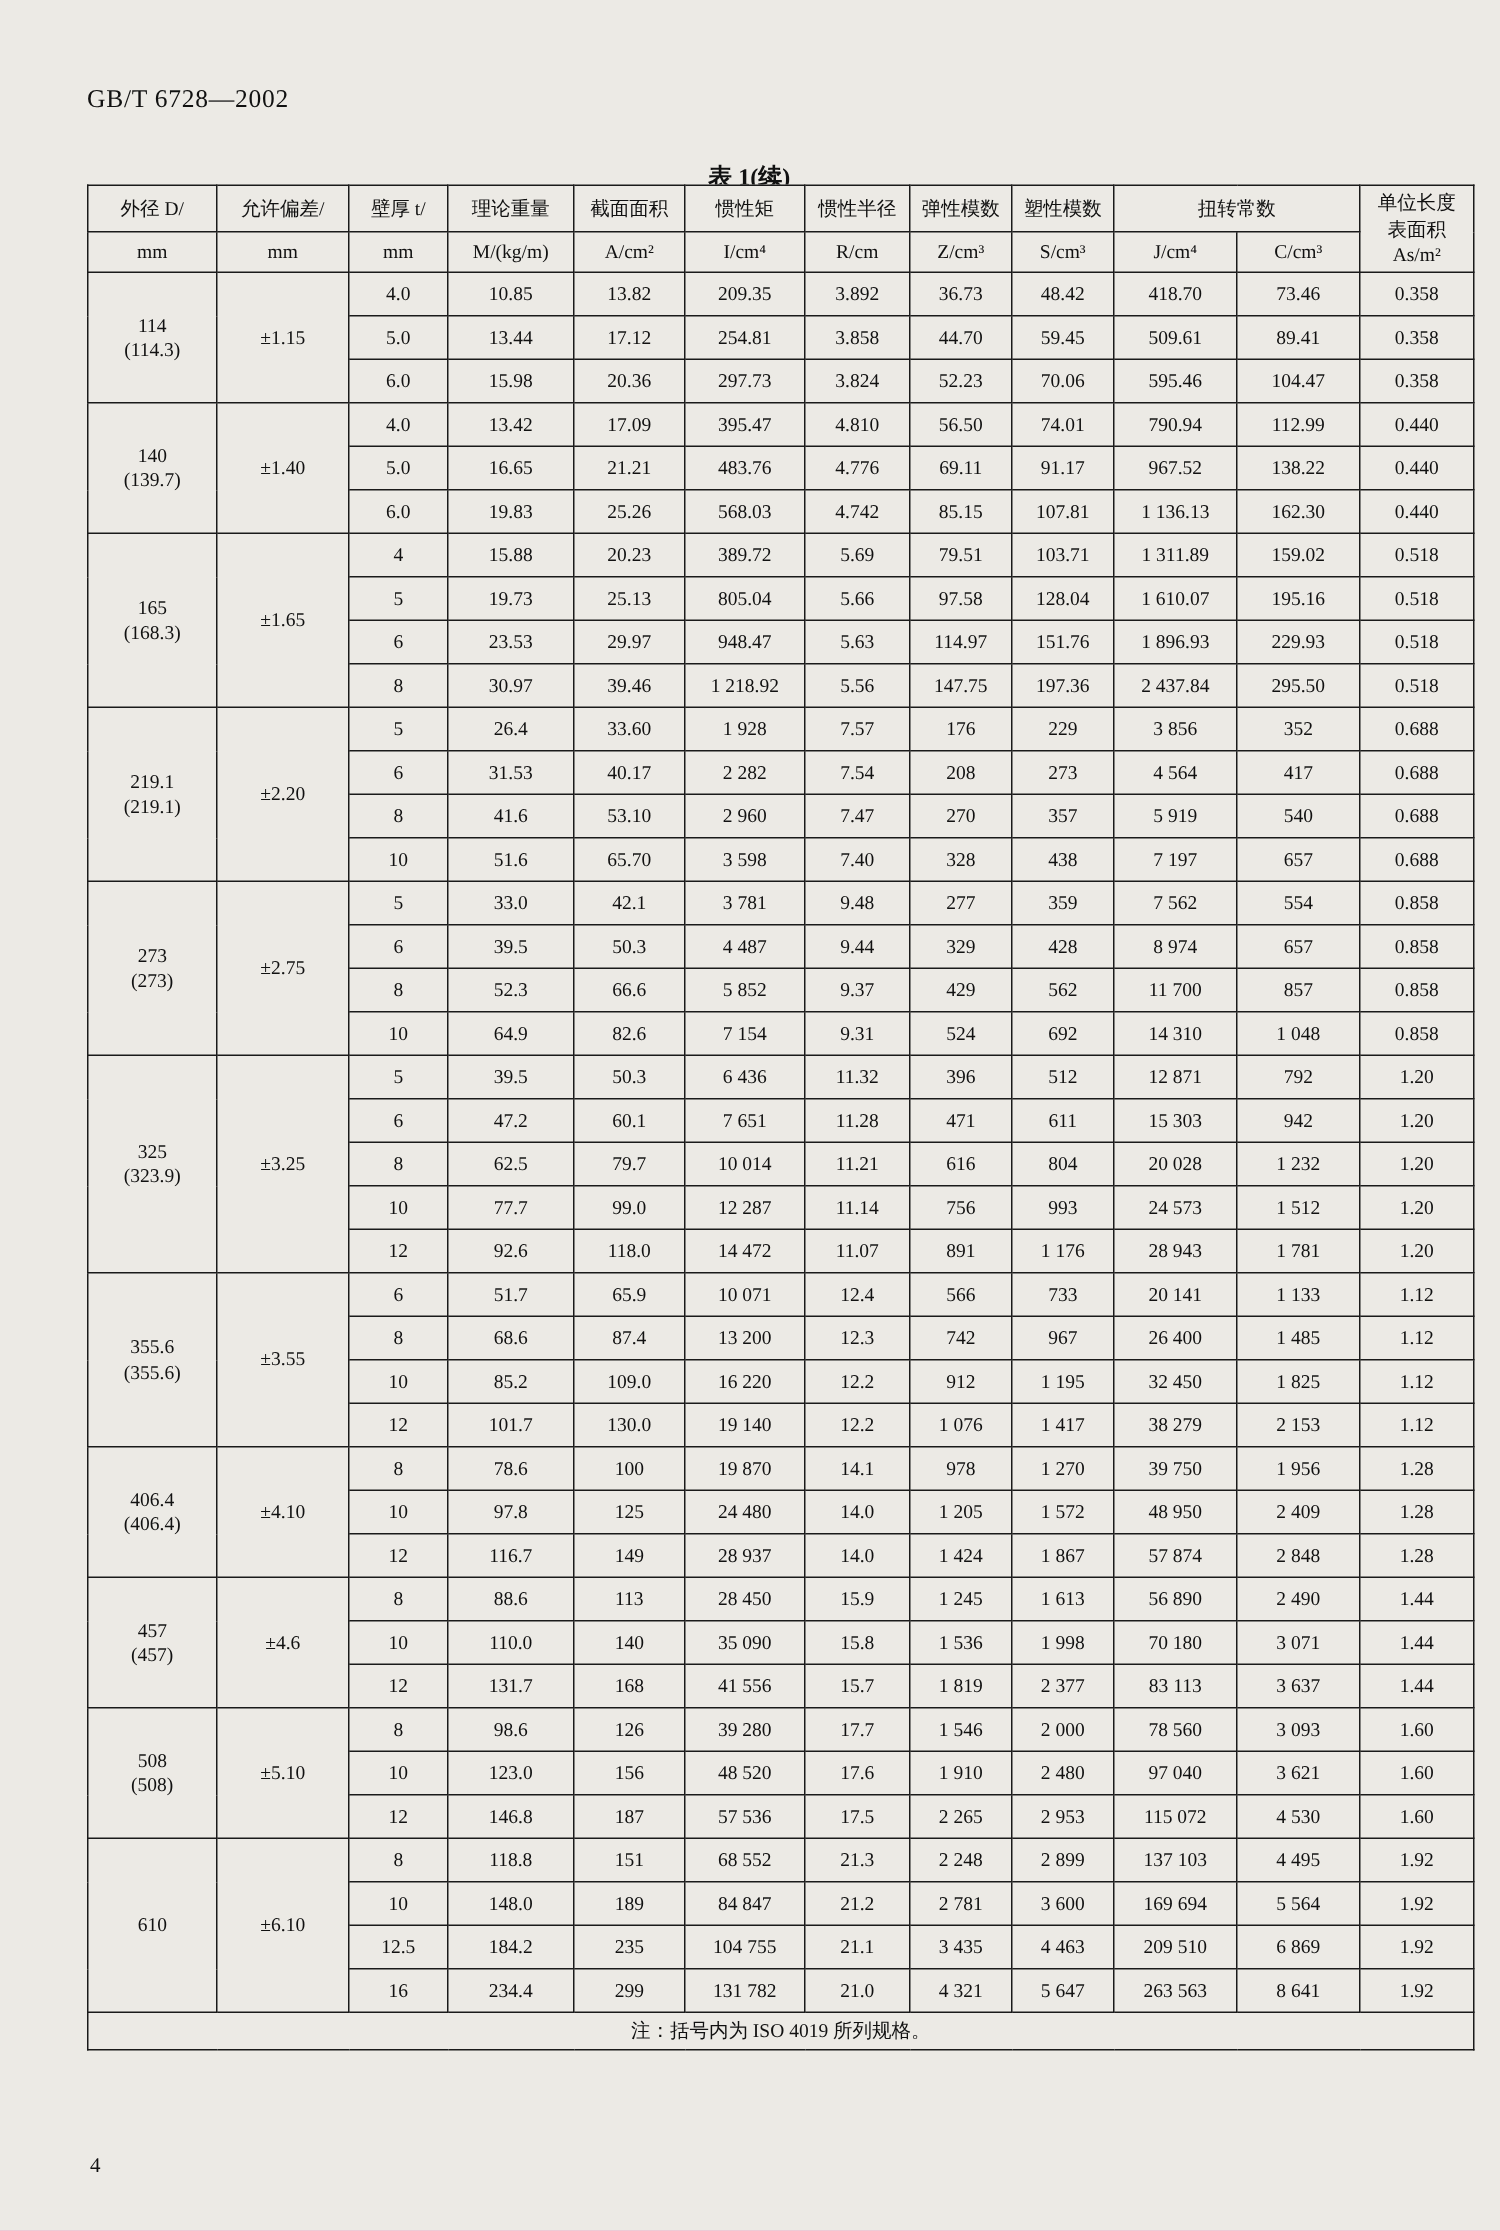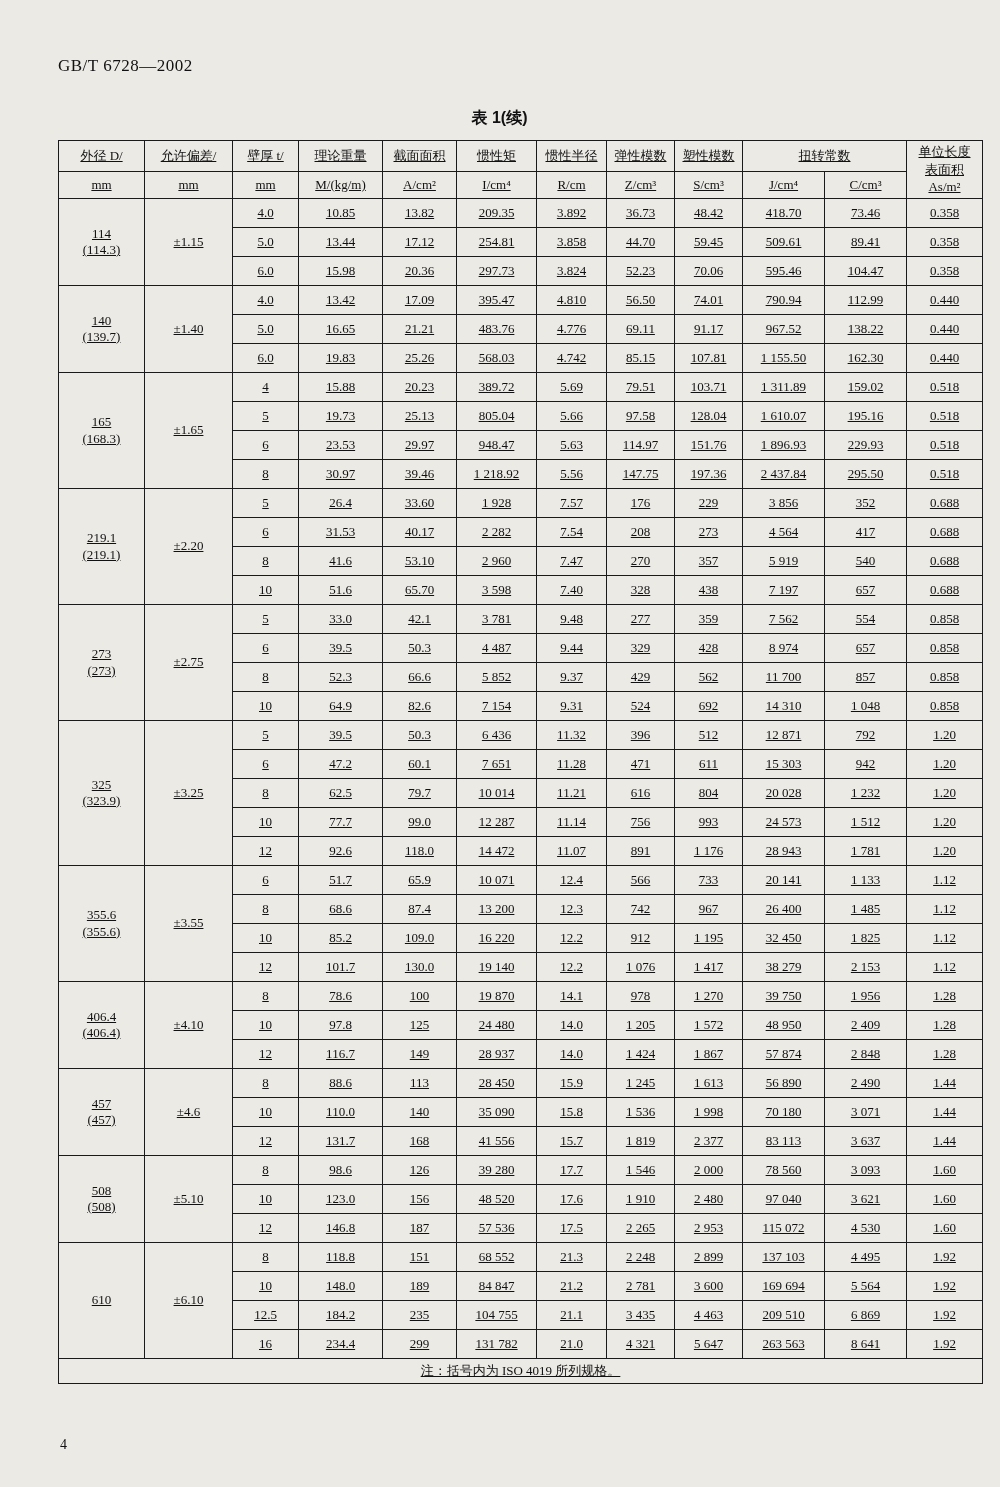--- a/index.html
+++ b/index.html
@@ -35,29 +35,28 @@
     letter-spacing: 0.5px;
     font-family: "Liberation Serif", serif;
   }
   .table-title {
     position: absolute;
     top: 108px;
     left: 0;
     width: 999px;
     text-align: center;
     font-size: 16px;
-    font-family: Liberation Sans, sans-serif;
+    font-family: Liberation Serif, serif;
     font-weight: bold;
   }
   .tbl-wrap {
     position: absolute;
     left: 58px;
-    top: 140px;
+    top: 123px;
     width: 884px;
-    text-decoration: underline;
   }
   table.main {
     border-collapse: collapse;
     width: 884px;
     table-layout: fixed;
     background: #eceae5;
   }
   table.main td, table.main th {
     border: 1px solid #1a1a1a;
     font-size: 13px;
@@ -235,21 +234,21 @@
             <td>0.440</td>
           </tr>
           <tr class="data-row">
             <td>6.0</td>
             <td>19.83</td>
             <td>25.26</td>
             <td>568.03</td>
             <td>4.742</td>
             <td>85.15</td>
             <td>107.81</td>
-            <td>1 155.50</td>
+            <td>1 136.13</td>
             <td>162.30</td>
             <td>0.440</td>
           </tr>
           <tr class="data-row">
             <td rowspan="4" class="grp-cell">
               <span class="sub">165</span>
               <span class="sub">(168.3)</span>
             </td>
             <td rowspan="4">±1.65</td>
             <td>4</td>

